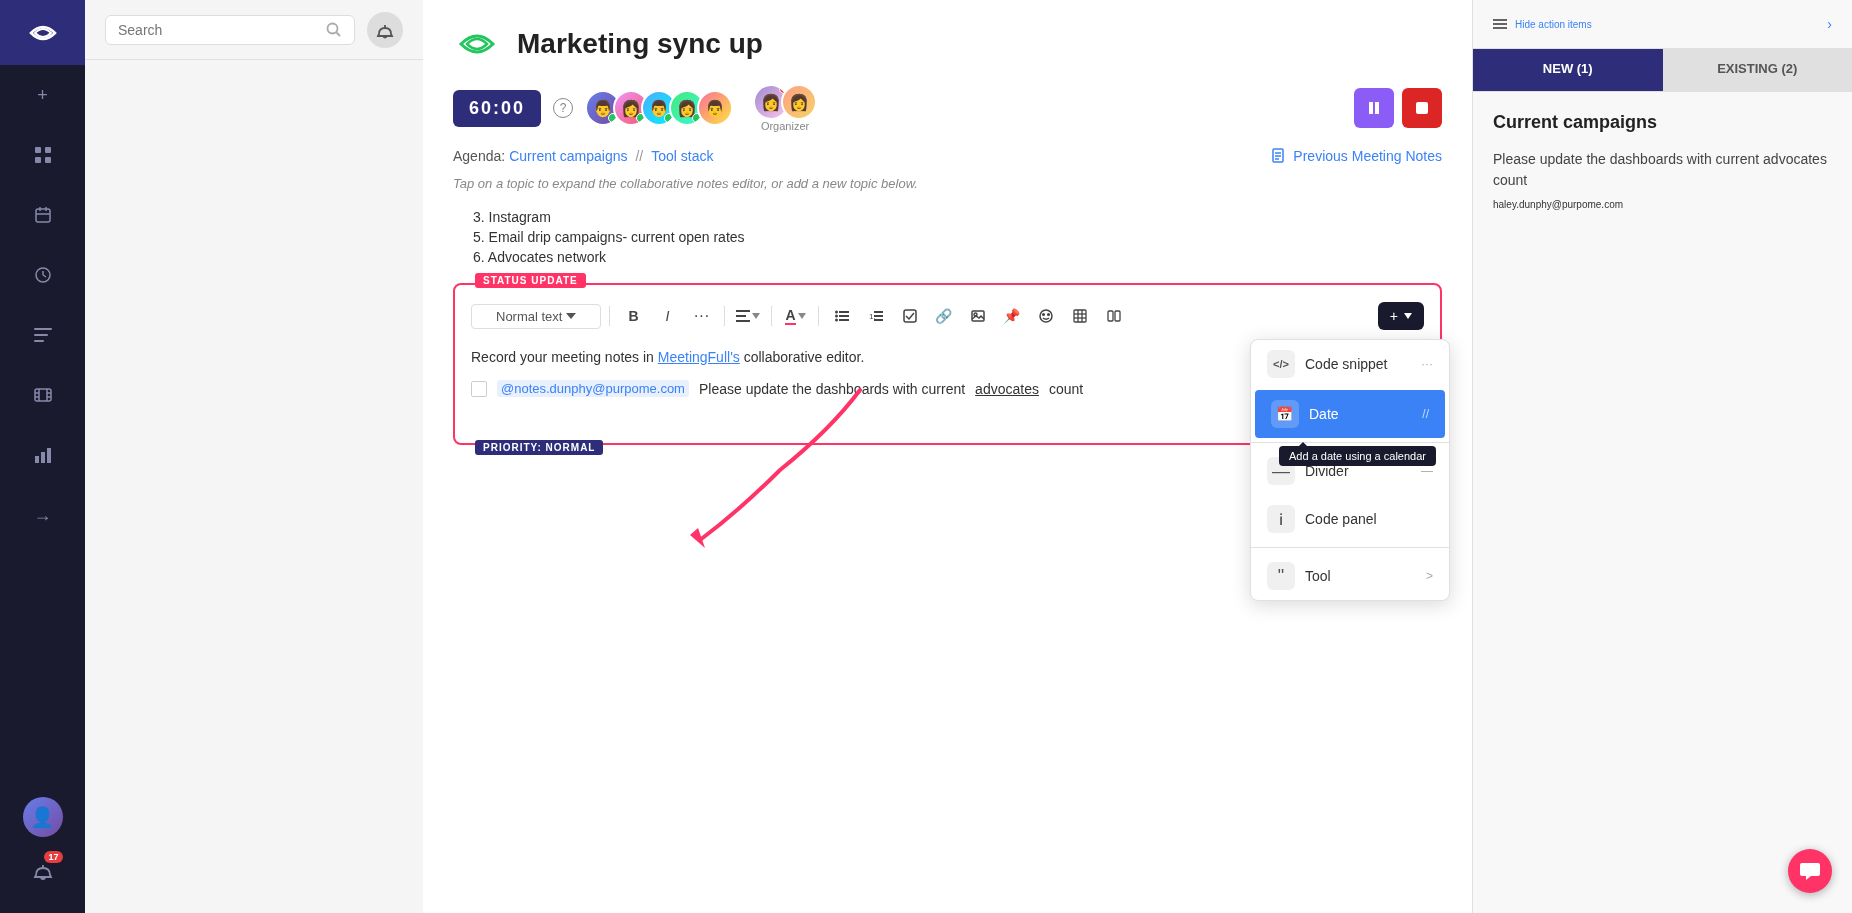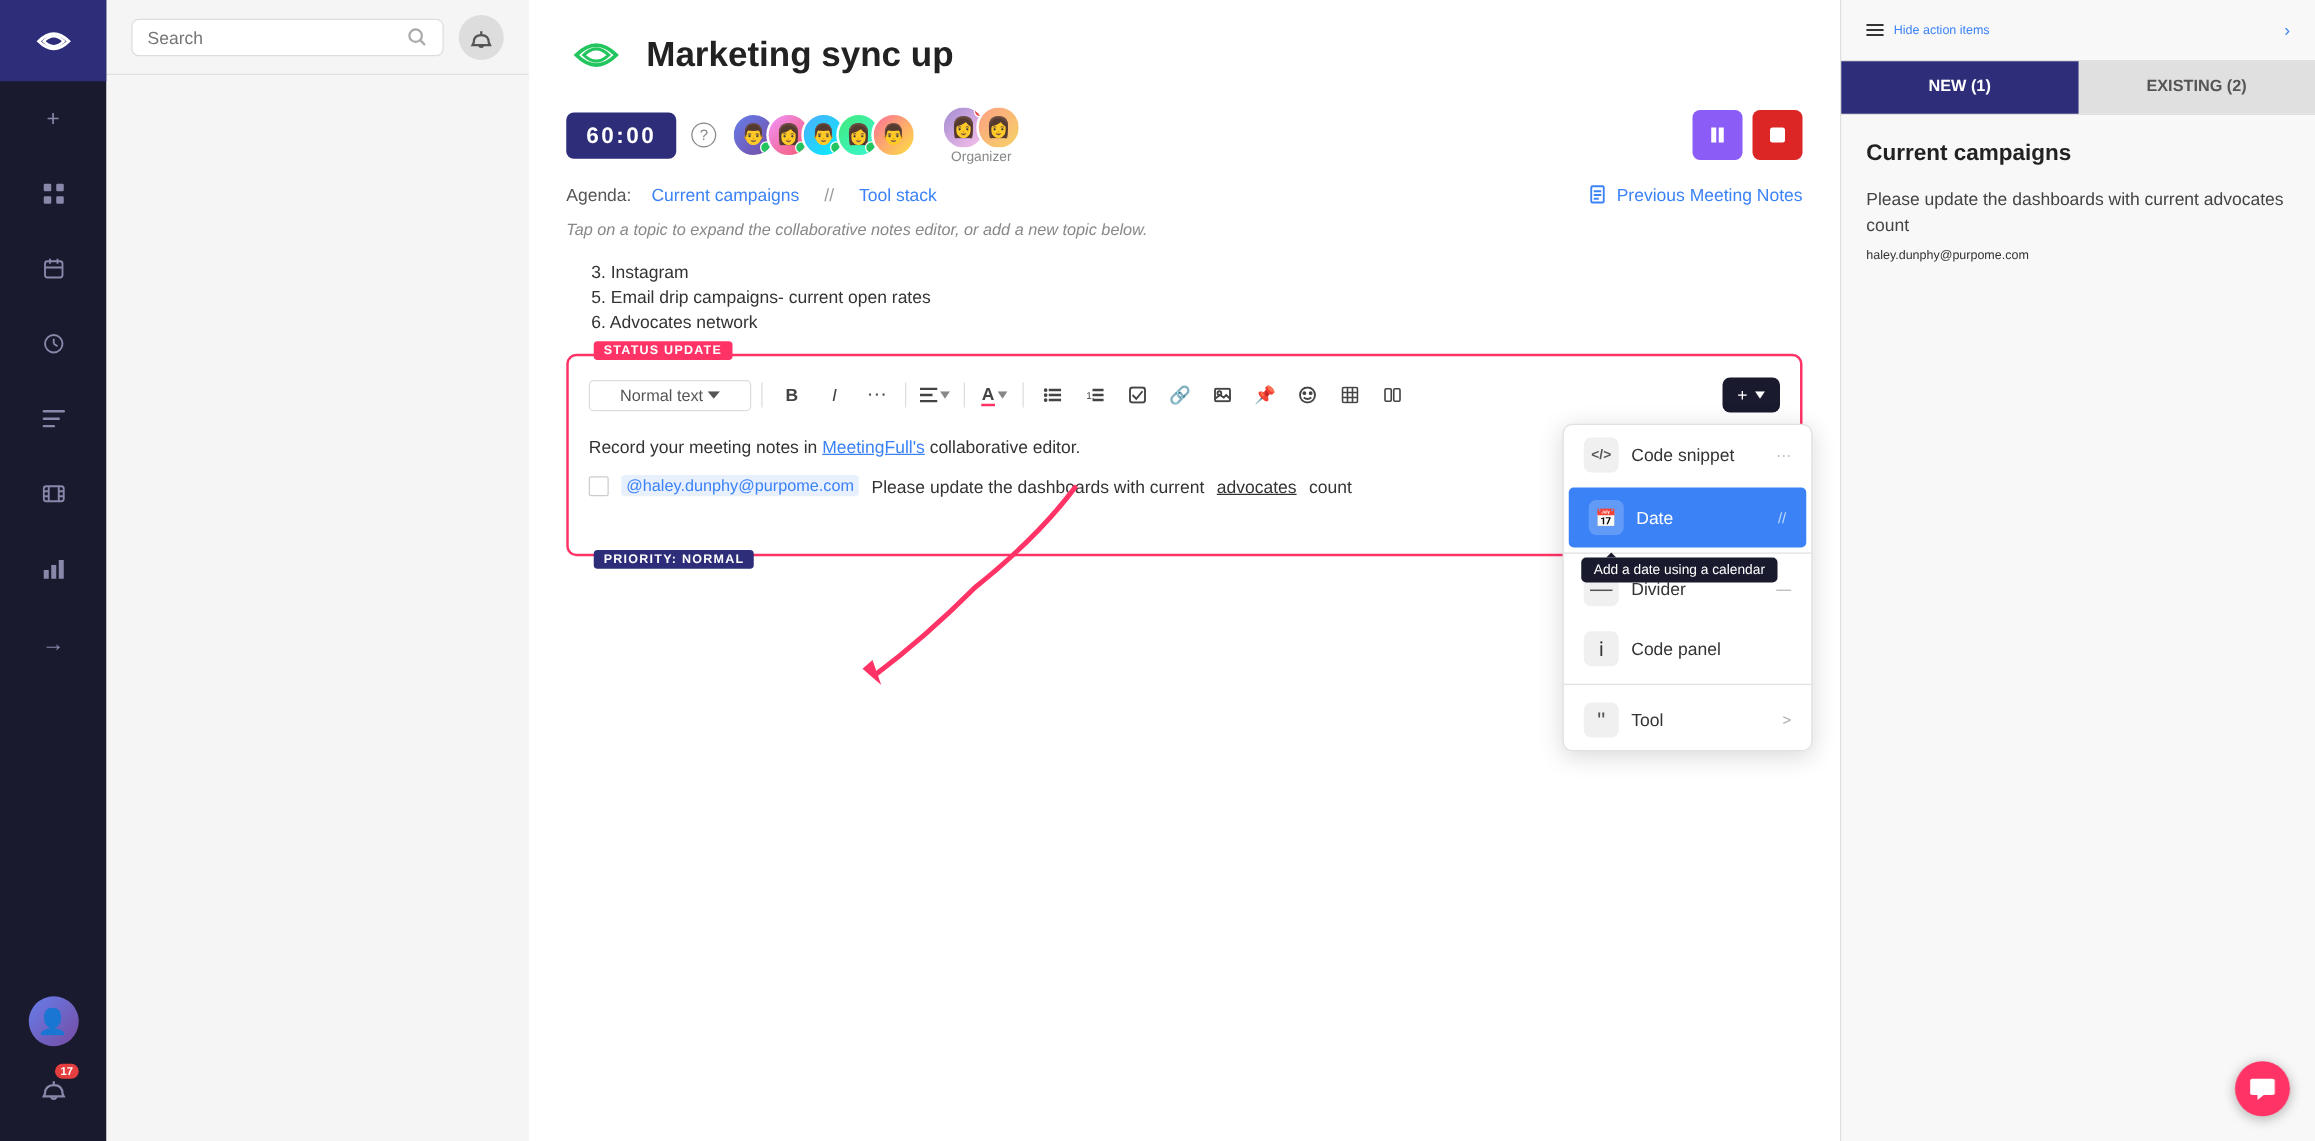--- a/index.html
+++ b/index.html
@@ -234,21 +234,21 @@
       align-items: center;
       justify-content: center;
       font-size: 16px;
     }
     .ctrl-pause { background: #8b5cf6; color: white; }
     .ctrl-stop { background: #dc2626; color: white; }
 
     .agenda-row {
       display: flex;
       align-items: center;
-      gap: 16px;
+      gap: 4px;
       margin-bottom: 12px;
       font-size: 14px;
     }
     .agenda-label { color: #555; }
     .agenda-link { color: #3b82f6; text-decoration: none; font-weight: 500; }
     .agenda-sep { color: #999; margin: 0 4px; }
 
     .prev-notes-btn {
       margin-left: auto;
       display: flex;
@@ -424,21 +424,21 @@
     }
     .highlighted .item-icon { background: rgba(255,255,255,0.2); }
     .item-shortcut {
       margin-left: auto;
       font-size: 12px;
       color: #aaa;
     }
     .item-tooltip {
       position: absolute;
       bottom: -28px;
-      left: 10px;
+      left: 24px;
       background: #1a1a2e;
       color: white;
       font-size: 11px;
       padding: 4px 10px;
       border-radius: 4px;
       white-space: nowrap;
       z-index: 200;
     }
     .item-tooltip::before {
       content: '';
@@ -843,21 +843,21 @@
             </svg>
           </button>
         </div>
 
         <div class="editor-body">
           <p class="editor-text">
             Record your meeting notes in <span class="editor-link">MeetingFull's</span> collaborative editor.
           </p>
           <div class="task-row">
             <div class="task-checkbox"></div>
-            <span class="mention-tag">@haley.dunphy@purpome.com</span>
+            <span class="mention-tag">@notes.dunphy@purpome.com</span>
             <span> Please update the dashboards with current </span>
             <span class="underline-link">advocates</span>
             <span> count</span>
           </div>
         </div>
 
         <div class="dropdown-menu" style="position:absolute; right:-10px; top:54px;">
 
           <div class="dropdown-item">
             <div class="item-icon" style="font-size:11px;font-weight:bold;color:#555;">&lt;/&gt;</div>

